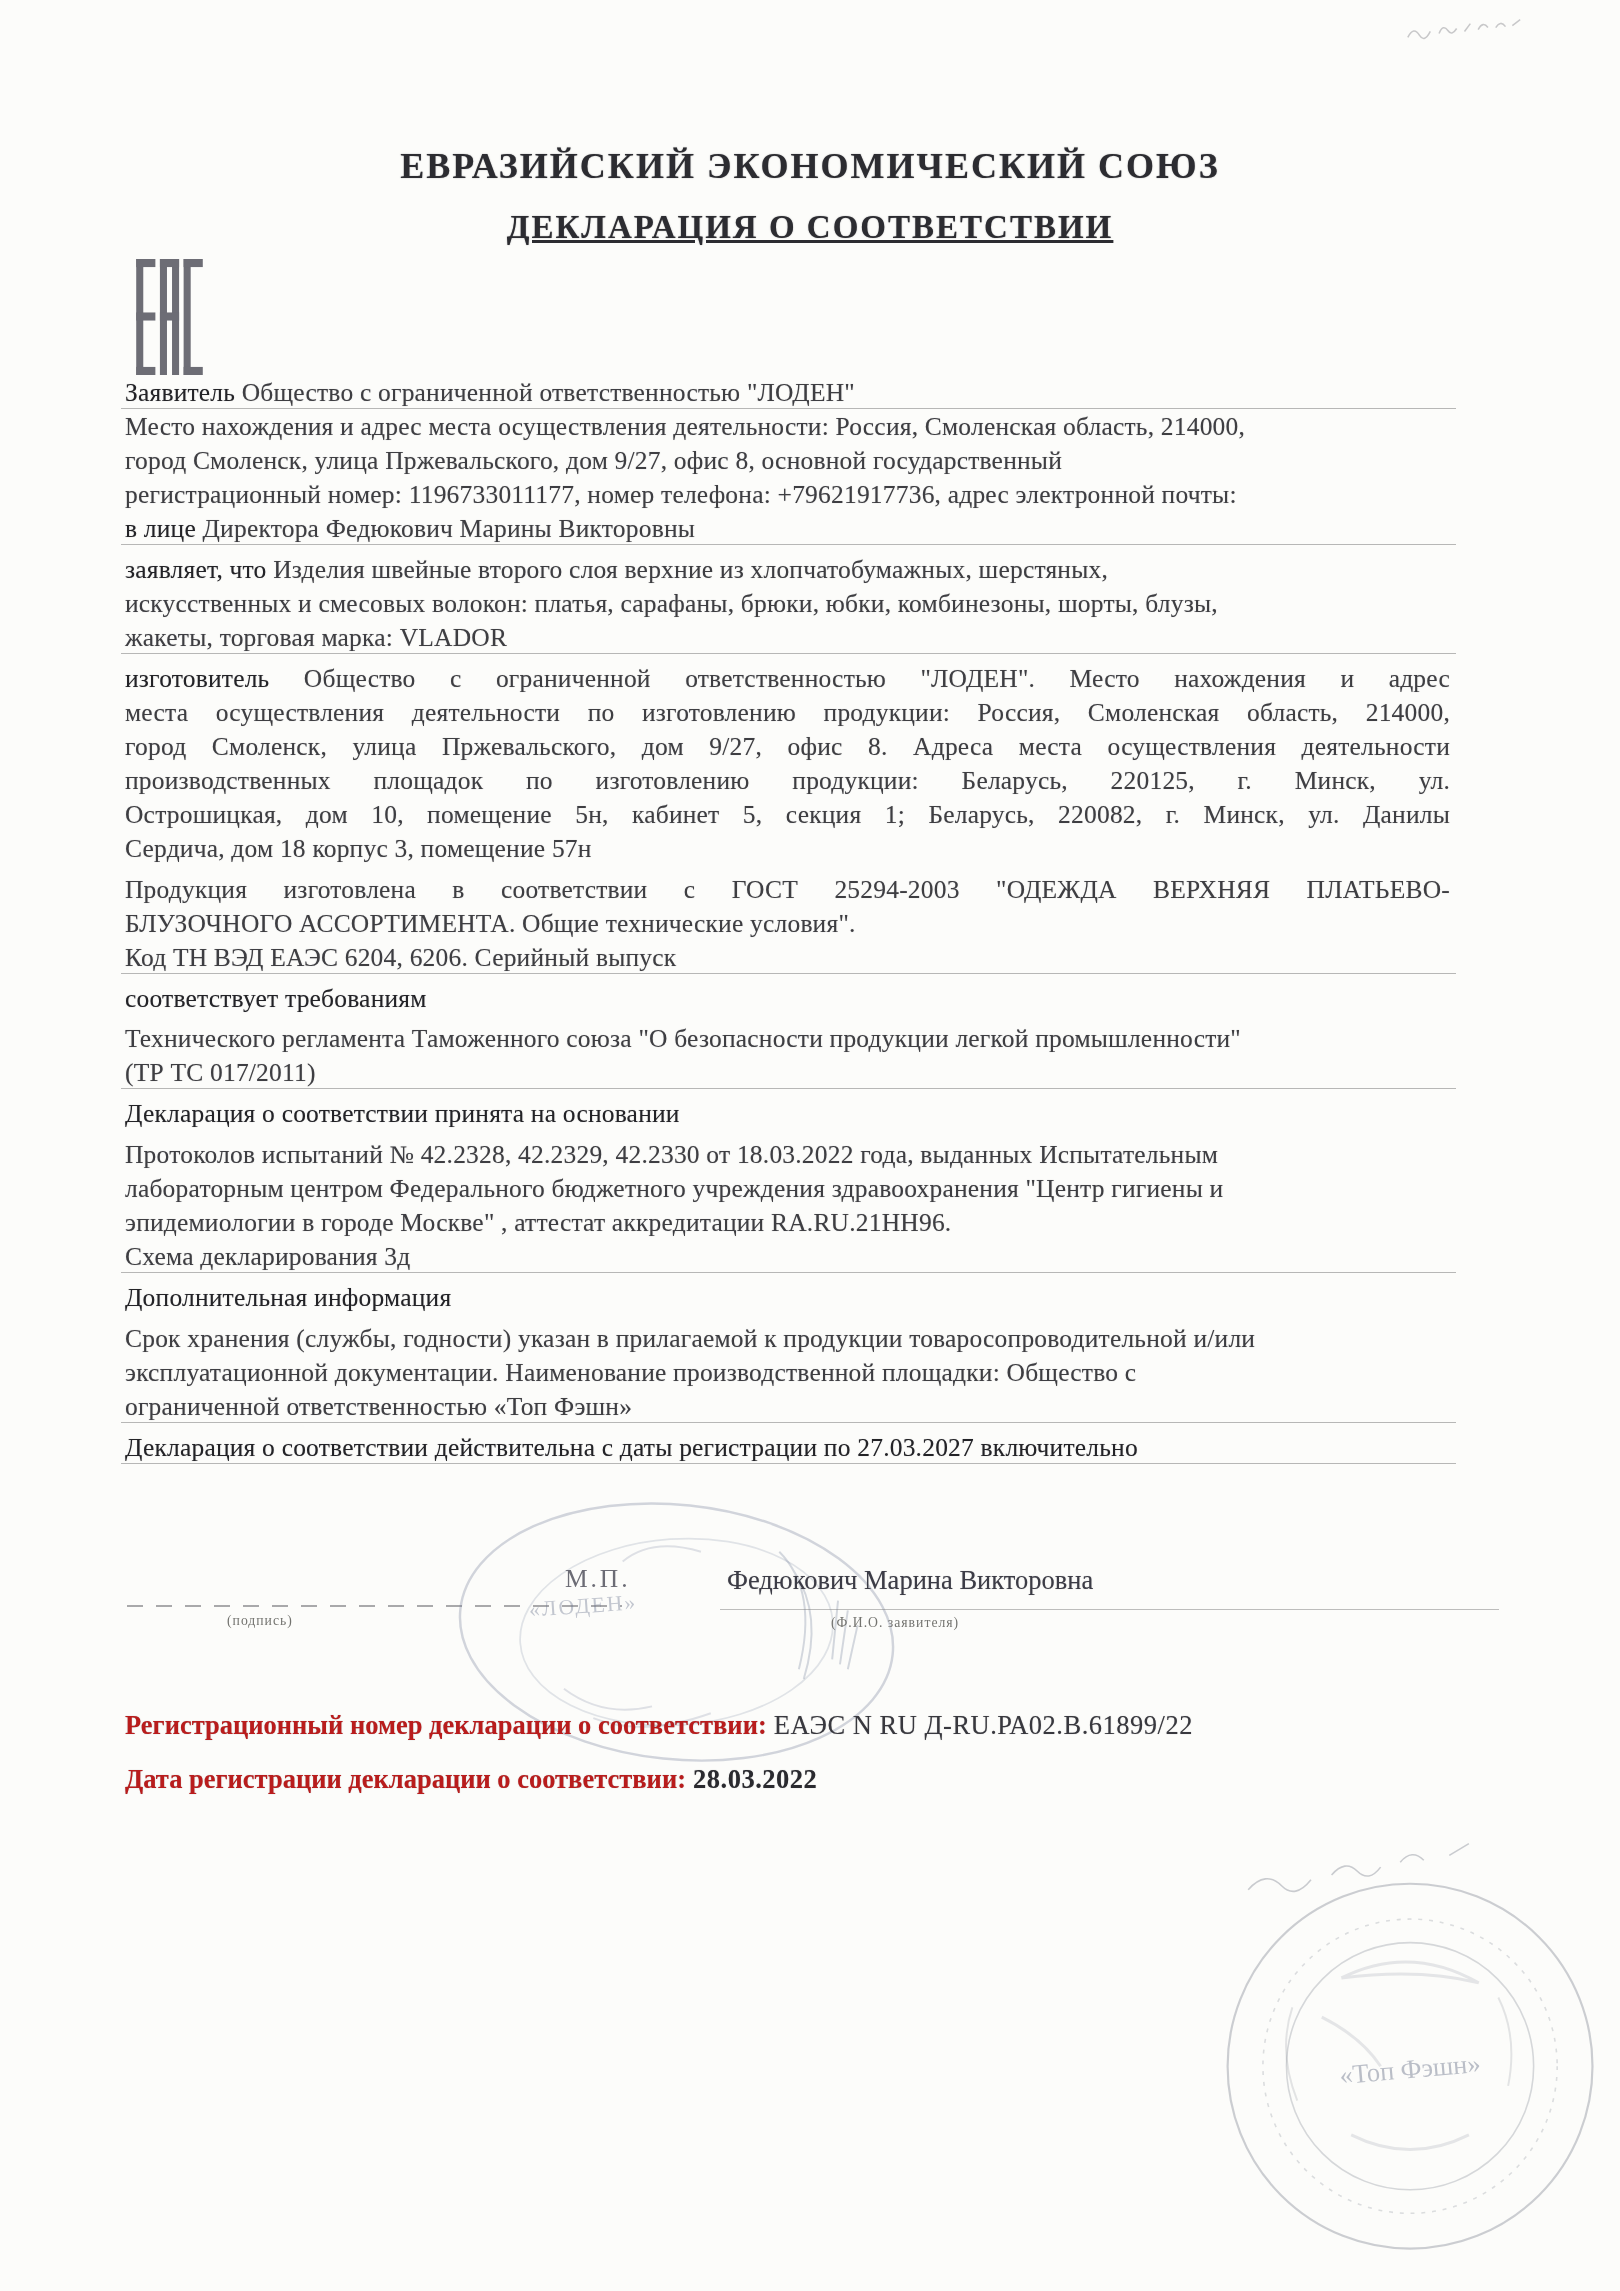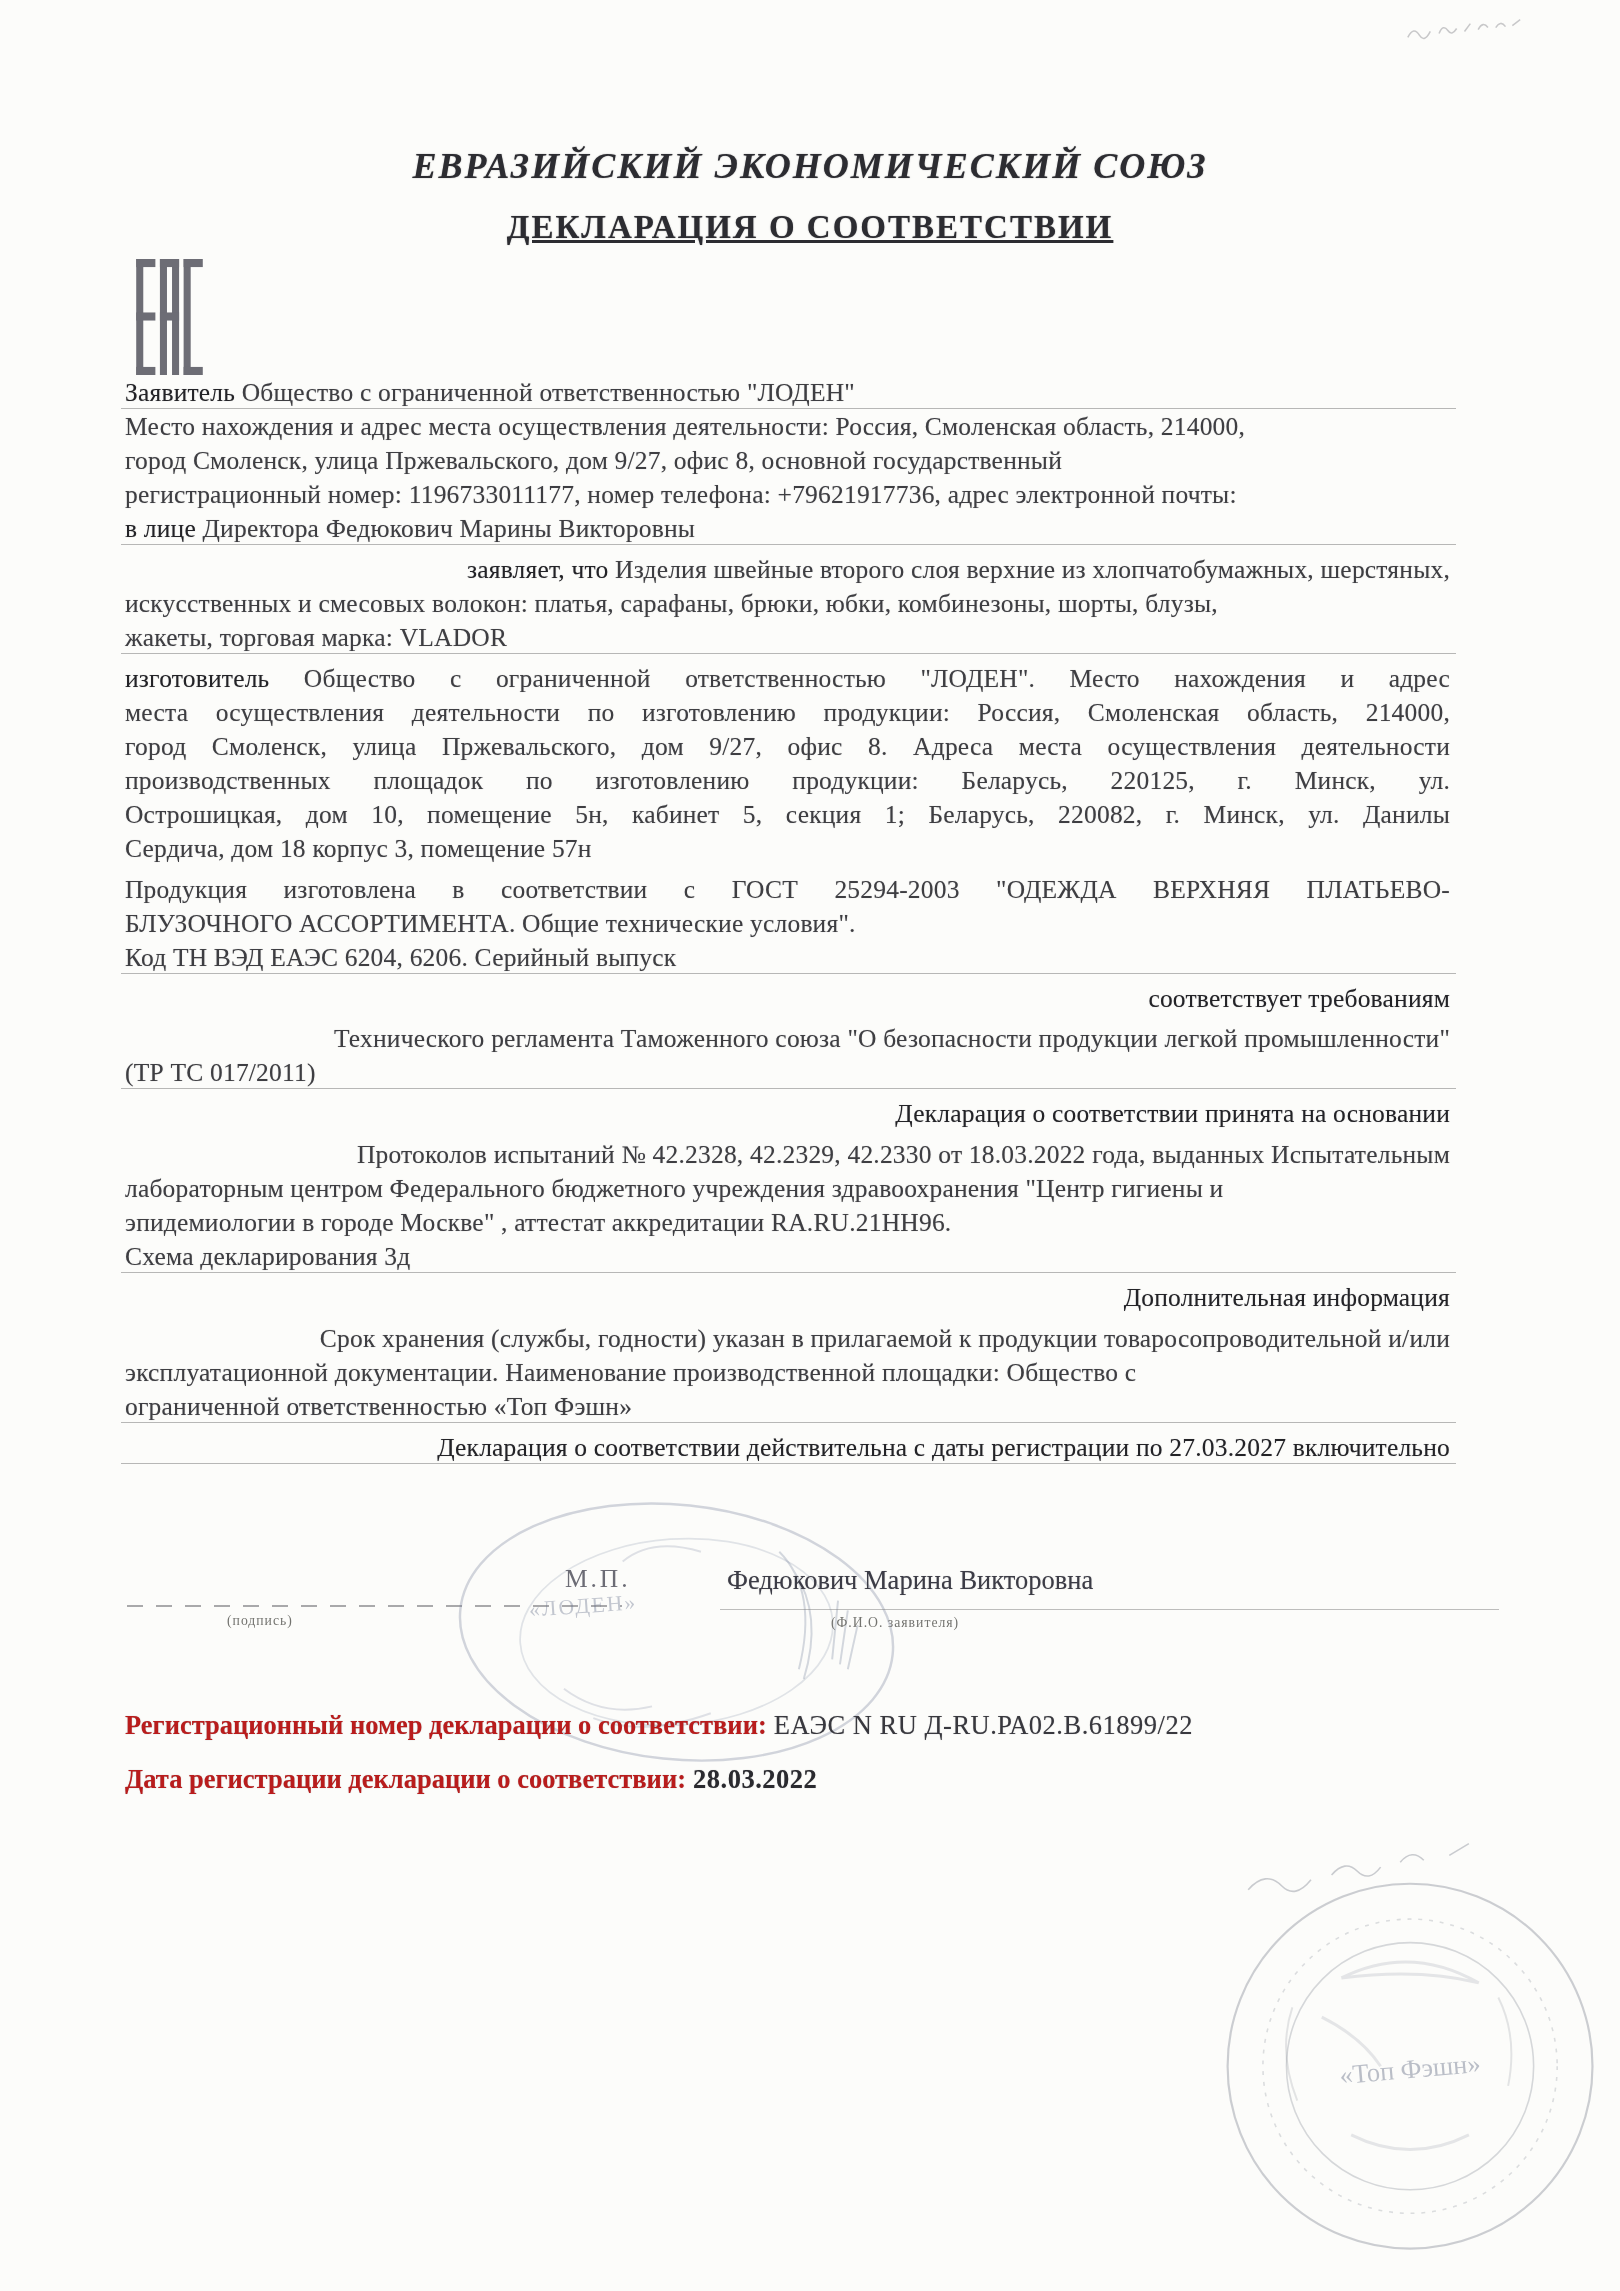--- a/index.html
+++ b/index.html
@@ -8,33 +8,33 @@
     width:1620px;height:2292px;
     margin:0 auto;
     background:#fcfcfa;
     overflow:hidden;
     font-family:"Liberation Serif","DejaVu Serif",serif;
     color:#3e3e42;
   }
   
   .title{position:absolute;top:145px;left:0;width:100%;text-align:center;color:#2c2c31;
          text-shadow:0 0 1.2px rgba(50,50,55,.55);}
-  .title .t1{font-size:36px;font-weight:bold;letter-spacing:2px;font-style:italic;}
+  .title .t1{font-size:36px;font-weight:bold;letter-spacing:2px;}
   .title .t2{font-size:33px;font-weight:bold;letter-spacing:2px;margin-top:22px;text-decoration:underline;}
   .eac{position:absolute;left:136px;top:259px;width:67px;height:116px;opacity:.82;}
   .corner-mark{position:absolute;right:93px;top:7.8px;width:127px;height:44px;opacity:.45;}
   
   .body-text{position:absolute;left:125px;top:376px;width:1325px;
              font-size:25.5px;line-height:34px;letter-spacing:0.2px;
              text-shadow:0 0 1px rgba(80,80,85,.38);}
   .line{position:relative;min-height:34px;}
   .line .lbl{font-weight:normal;color:#232327;}
   .line.u::after{content:"";position:absolute;left:-3.9px;right:-5.9px;bottom:1px;
                  border-bottom:1.6px solid rgba(125,125,125,.55);}
-  .line.gap{margin-top:6.9px;text-align:right;}
+  .line.gap{margin-top:6.9px;}
   .line.j{text-align:justify;text-align-last:justify;}
   
   .sig-dash{position:absolute;left:127px;top:1605px;width:495px;height:2px;
             background:repeating-linear-gradient(90deg,rgba(100,100,105,.55) 0 15.7px,transparent 15.7px 29px);}
   .sig-caption{position:absolute;left:227px;top:1613px;font-size:13.7px;color:#73736f;letter-spacing:1px;}
   .mp-label{position:absolute;left:565px;top:1564px;font-size:25.5px;color:#53535e;letter-spacing:2.9px;opacity:.85;}
   .stamp-word{position:absolute;left:529px;top:1594px;font-size:21.6px;color:#6e7890;opacity:.4;
               transform:rotate(-4deg);letter-spacing:2px;}
   .round-stamp-1{position:absolute;left:446px;top:1493px;width:461px;height:279px;}
   .fio{position:absolute;left:727px;top:1565px;font-size:26.5px;color:#3c3c46;

